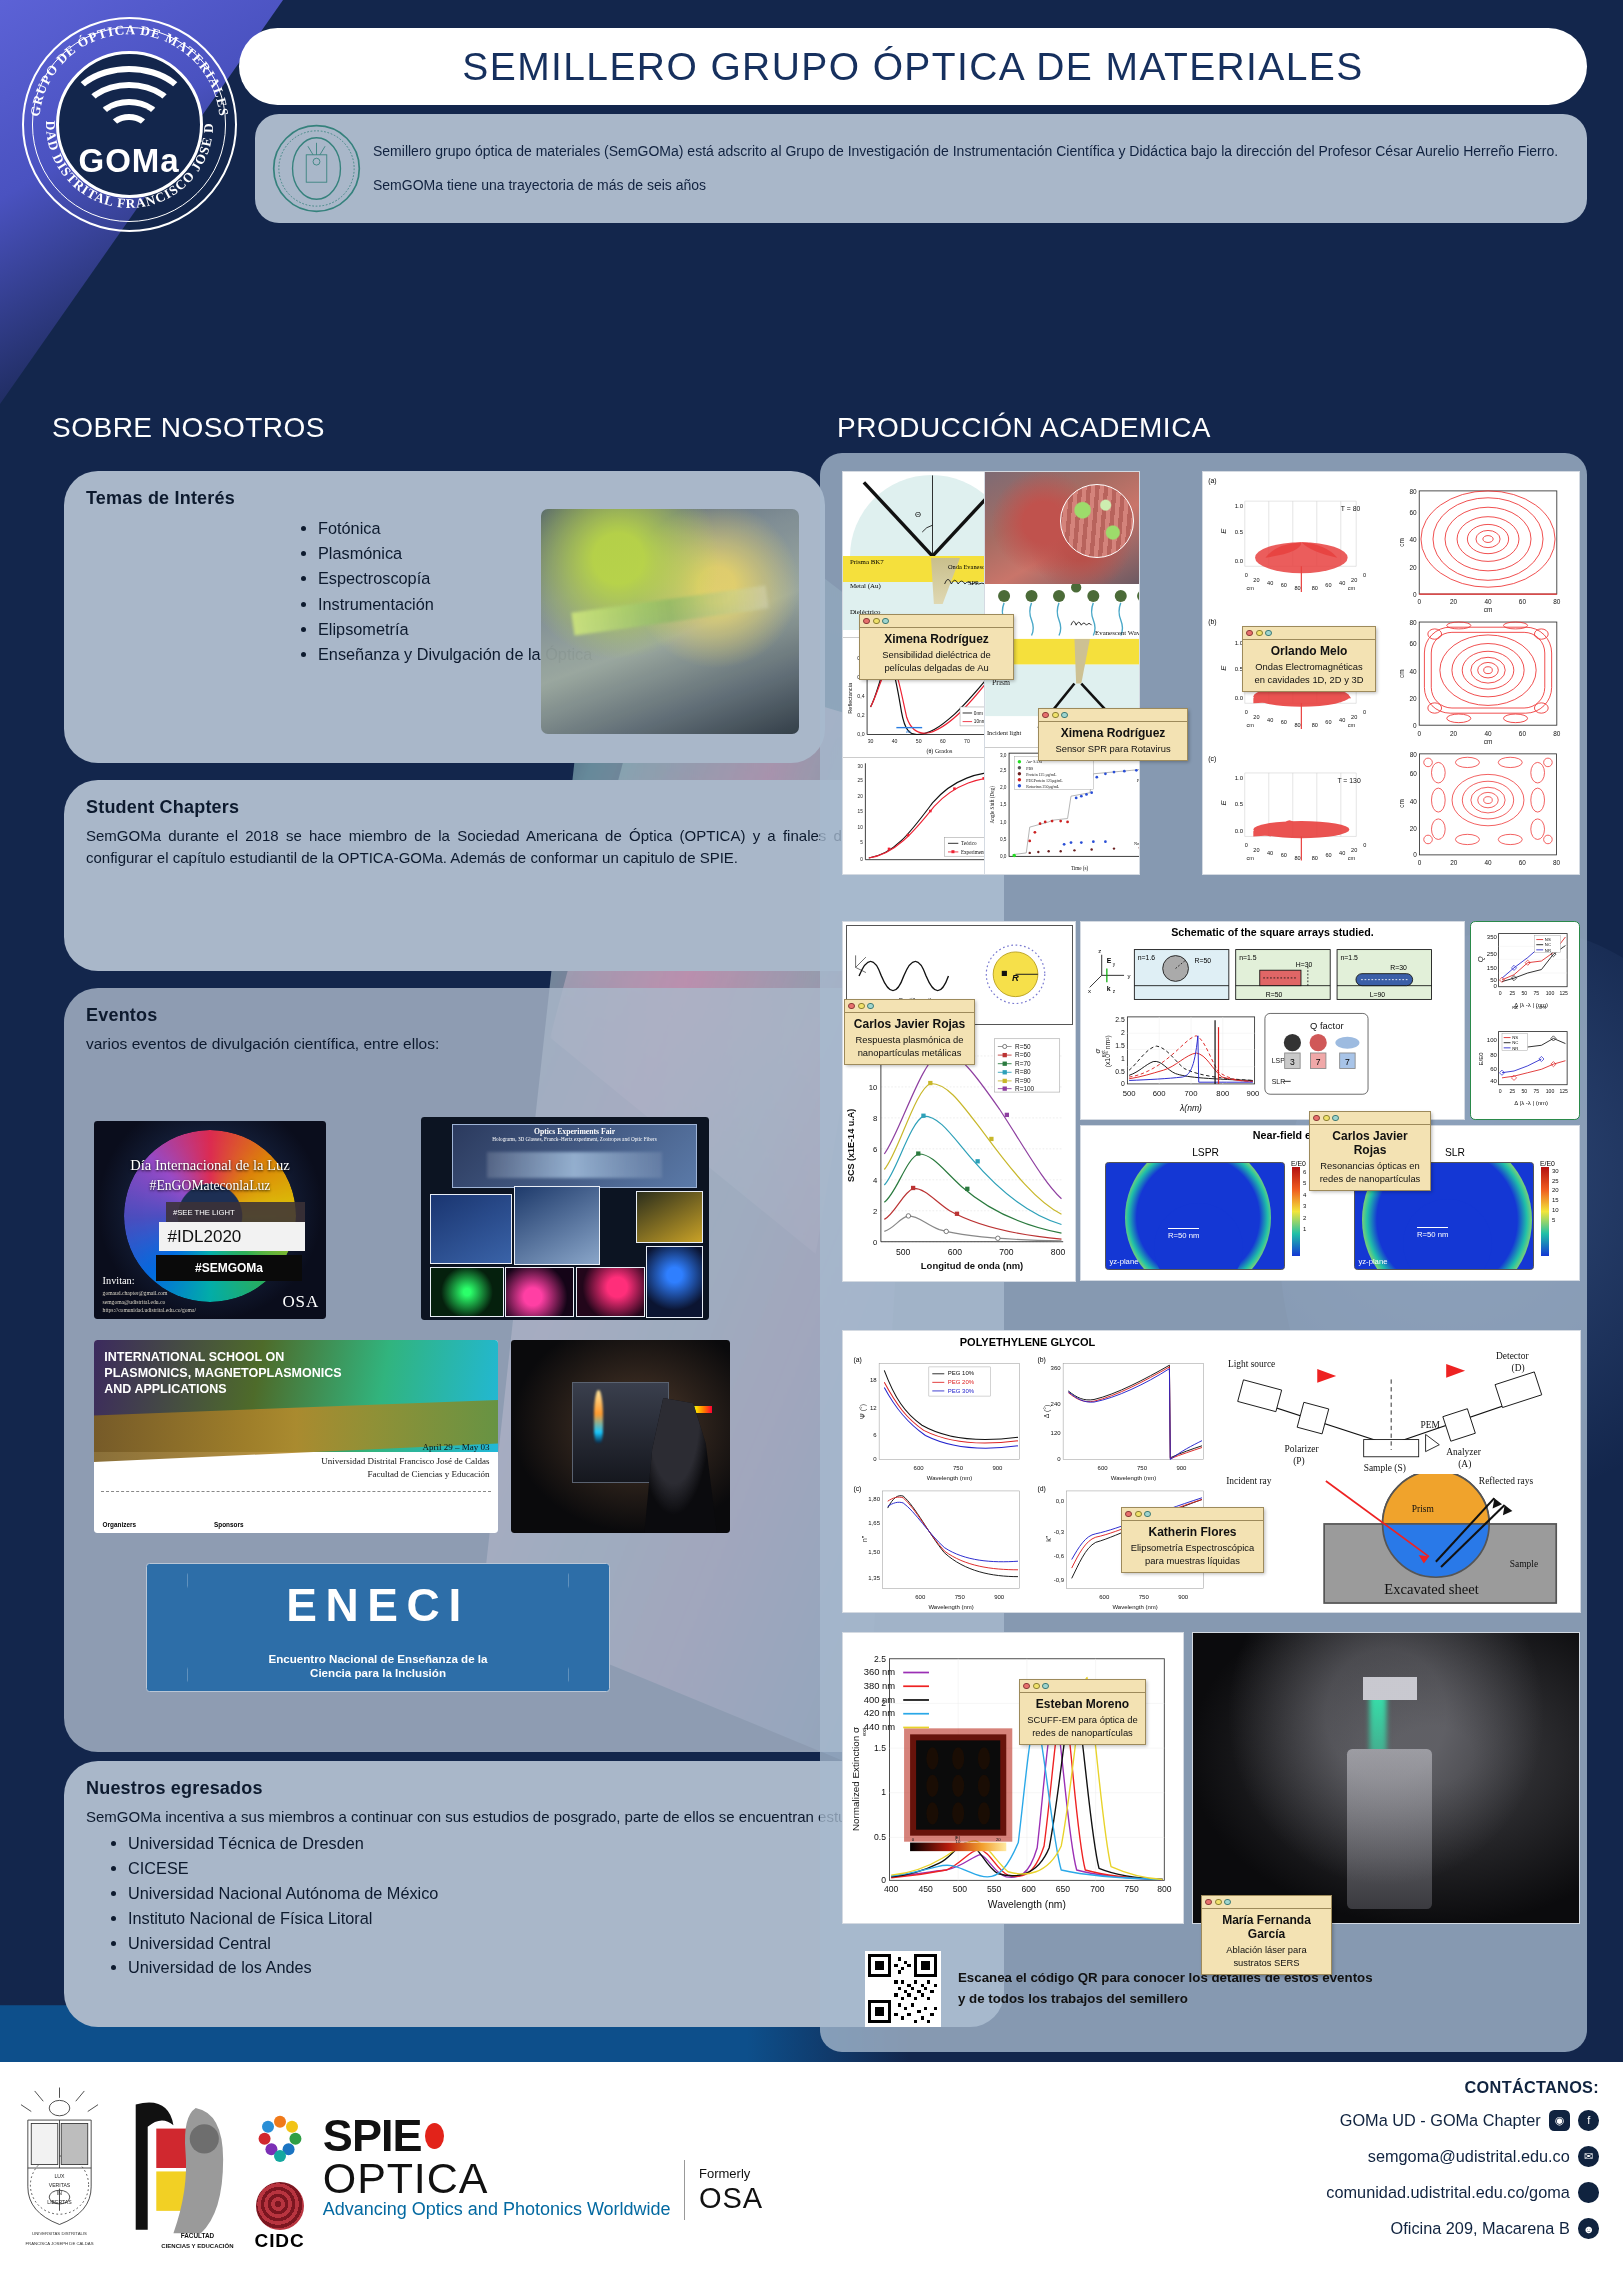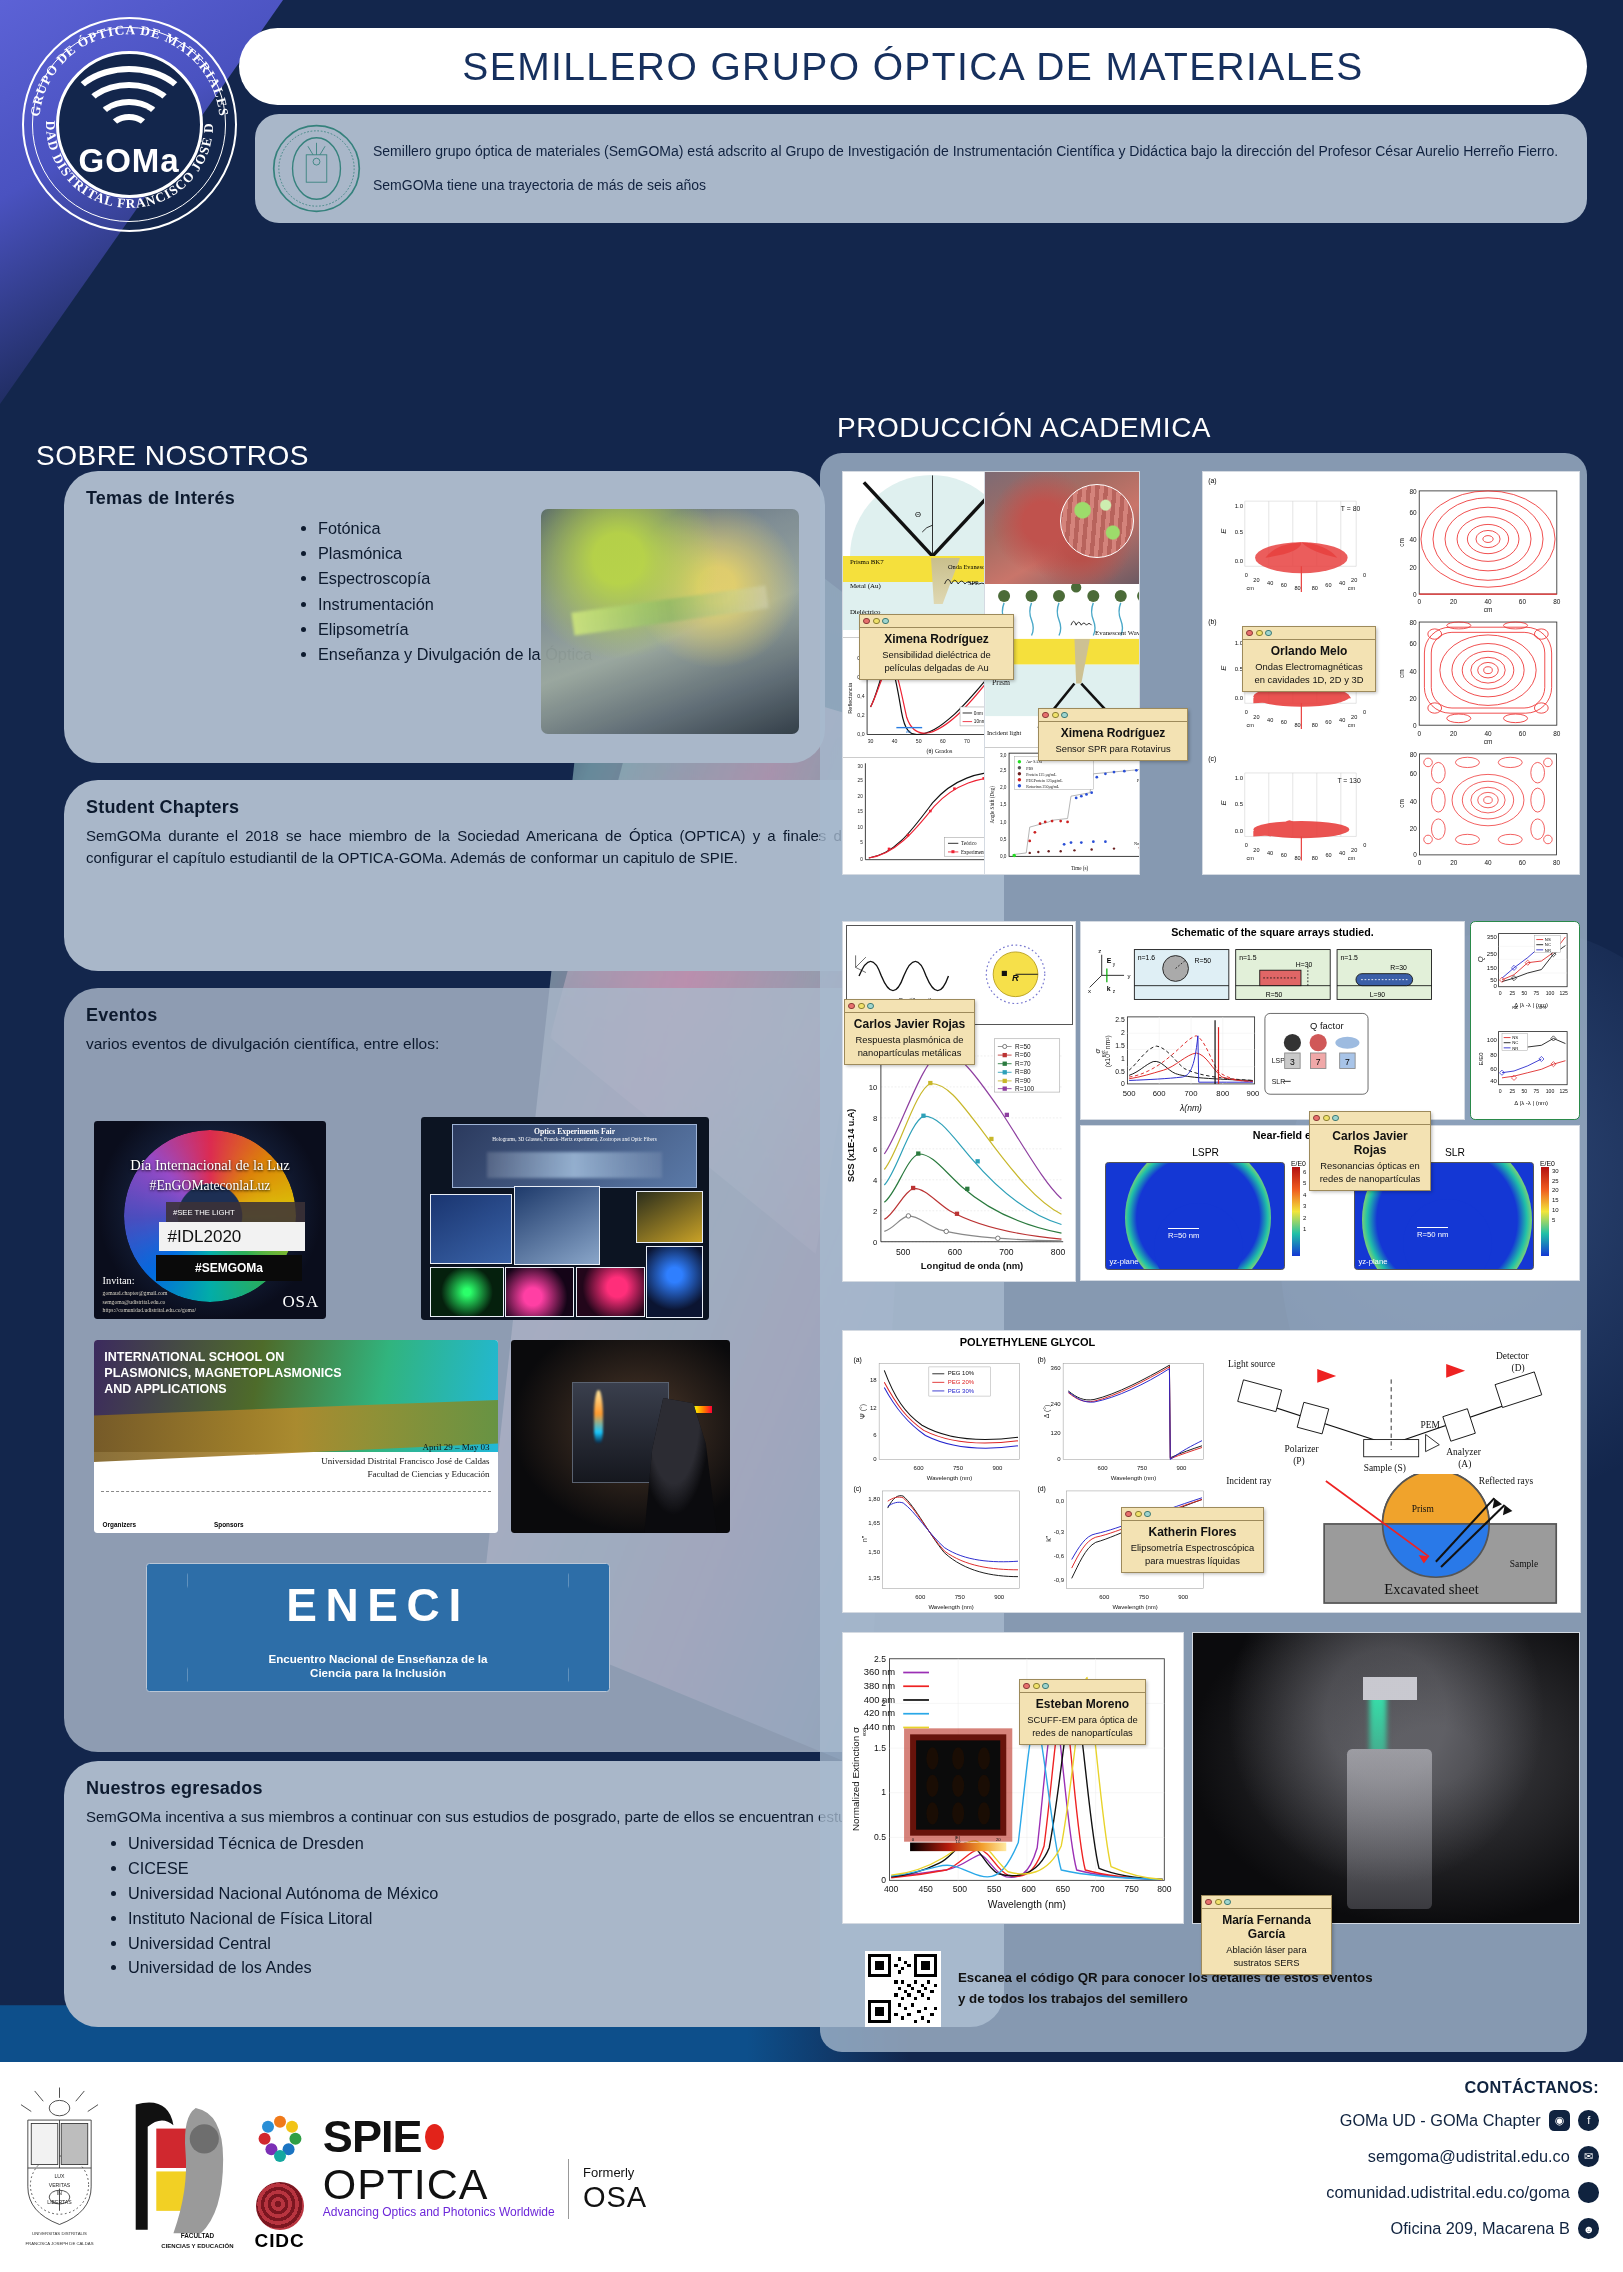--- a/index.html
+++ b/index.html
@@ -111,21 +111,21 @@
   .intro-text { color: #11223f; font-size: 14px; line-height: 1.45; text-align: justify; }
   .intro-text p { text-align: justify; }
   .intro-text p.p1 { text-align: justify; text-align-last: justify; }
   .intro-text p + p { margin-top: 13.7px; }
 
   
   .sec-head {
     position: absolute; color: #fff; font-size: 28px; letter-spacing: 0.5px;
     font-weight: 400;
   }
-  #h-sobre { left: 36px; top: 412px; margin-top: 28px; }
+  #h-sobre { left: 52px; top: 412px; }
   #h-prod  { left: 837px; top: 412px; }
 
   
   .card {
     position: absolute; background: #a9b7c9; border-radius: 34px; padding: 17px 22px;
     color: #0d1a2e;
   }
   .card.translucent { background: rgba(169,183,201,.82); }
   .card h3 { font-size: 18px; font-weight: 800; margin-bottom: 6.9px; letter-spacing: 0.2px; }
   .card p  { font-size: 15px; line-height: 1.48; text-align: justify; }
@@ -306,21 +306,21 @@
   .contact .ct { font-size:16.3px; font-weight:800; letter-spacing:0.3px; margin-bottom:13.7px;}
   .contact .row { display:flex; align-items:center; justify-content:flex-end; gap:8.6px; margin-bottom:15.5px; font-size:16.3px;}
   .contact .ic { width:20.6px; height:20.6px; border-radius:5.2px; background:#10233f; color:#fff;
       display:flex; align-items:center; justify-content:center; font-size:11px; flex:0 0 20.6px;}
   .contact .ic.circ { border-radius:50%; }
 
   .spie-logo { display:flex; flex-direction:column; gap:1.7px; }
   .spie-row { display:flex; align-items:center; gap:6.9px; }
   .spie-word { font-size:45px; font-weight:800; letter-spacing:-0.9px; color:#111; line-height:.92;}
   .optica-word { font-size:43px; font-weight:400; letter-spacing:0.9px; color:#111; line-height:.95;}
-  .spie-tag { font-size:12px; color:#6d28d9; }
+  .spie-tag { font-size:18px; color:#0369a1; }
   .formerly { font-size:13px; color:#111; line-height:1.2; }
   .osa-word { font-size:29px; letter-spacing:0.9px; color:#111;}
   .cidc { display:flex; flex-direction:column; align-items:center; }
   .cidc .txt { font-size:19px; font-weight:800; letter-spacing:0.9px;}
   .ud-shield { width:101px; height:172px; display:flex; align-items:center; justify-content:center;}
   .fc-logo { width:120px; height:172px; position:relative;}
 </style>
 </head>
 <body>
 

